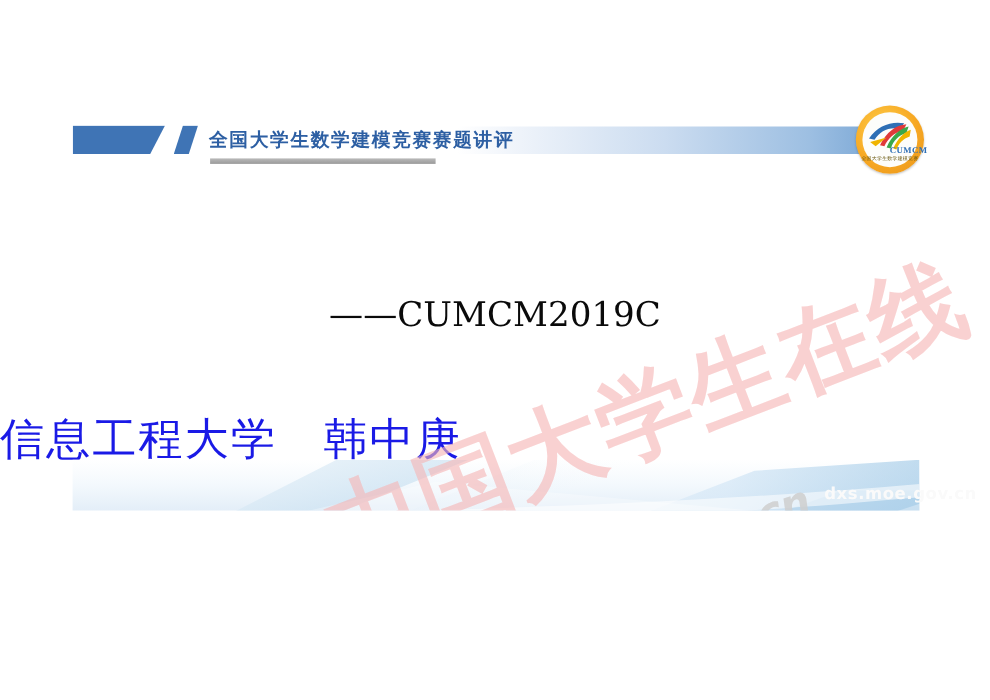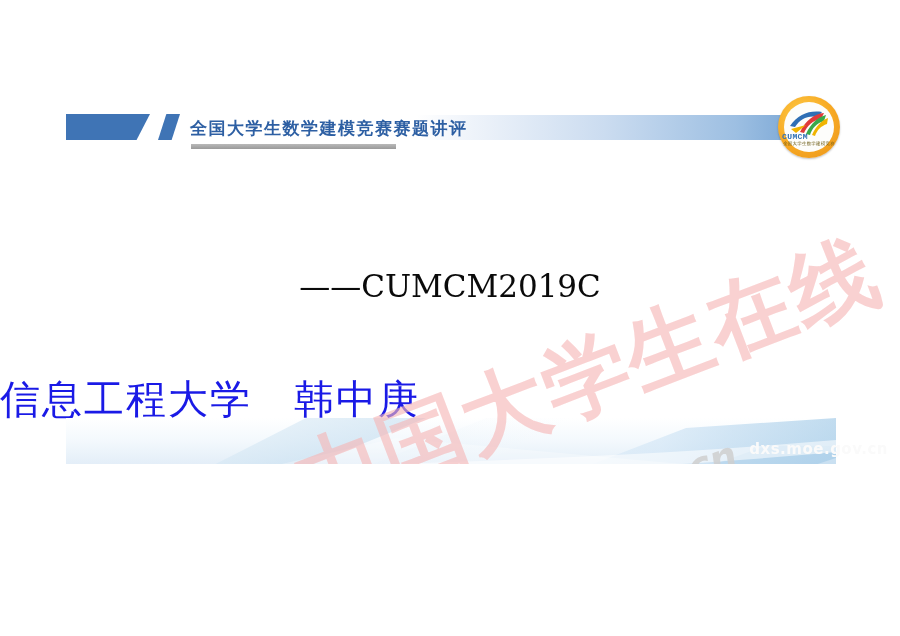--- a/index.html
+++ b/index.html
@@ -33,22 +33,22 @@
                  background:linear-gradient(to bottom,#b9b9b9,#9a9a9a);}
 
   
   #cumcm-logo{position:absolute;left:778px;top:96px;width:62px;height:62px;}
   .logo-outer{position:absolute;left:0;top:0;width:62px;height:62px;border-radius:50%;
               background:radial-gradient(circle at 40% 35%,#ffd24d 0%,#f7a823 55%,#e8931a 100%);
               box-shadow:0 1px 2px rgba(0,0,0,.25);}
   .logo-inner{position:absolute;left:6px;top:6px;width:50px;height:50px;border-radius:50%;
               background:#fdfdfb;}
   .logo-svg{position:absolute;left:6px;top:6px;width:50px;height:50px;}
-  .logo-word{position:absolute;left:4px;top:36px;width:62px;
-             font-family:Liberation Mono, monospace;font-weight:bold;font-size:8px;
+  .logo-word{position:absolute;left:17px;top:36px;width:62px;text-align:center;
+             font-family:Liberation Serif, serif;font-weight:bold;font-size:8px;
              color:#2f6fb5;letter-spacing:.4px;}
   .logo-ring-text{position:absolute;left:0;top:45px;width:62px;text-align:center;
              font-family:"DejaVu Sans",sans-serif;font-size:4.5px;color:#6b5a12;
              letter-spacing:.2px;}
 
   
   #main-title{position:absolute;left:0;top:200px;width:900px;text-align:center;
               font-family:"DejaVu Sans","Liberation Sans",sans-serif;
               font-weight:bold;font-size:37px;color:#1414e0;letter-spacing:1px;
               white-space:nowrap;}

